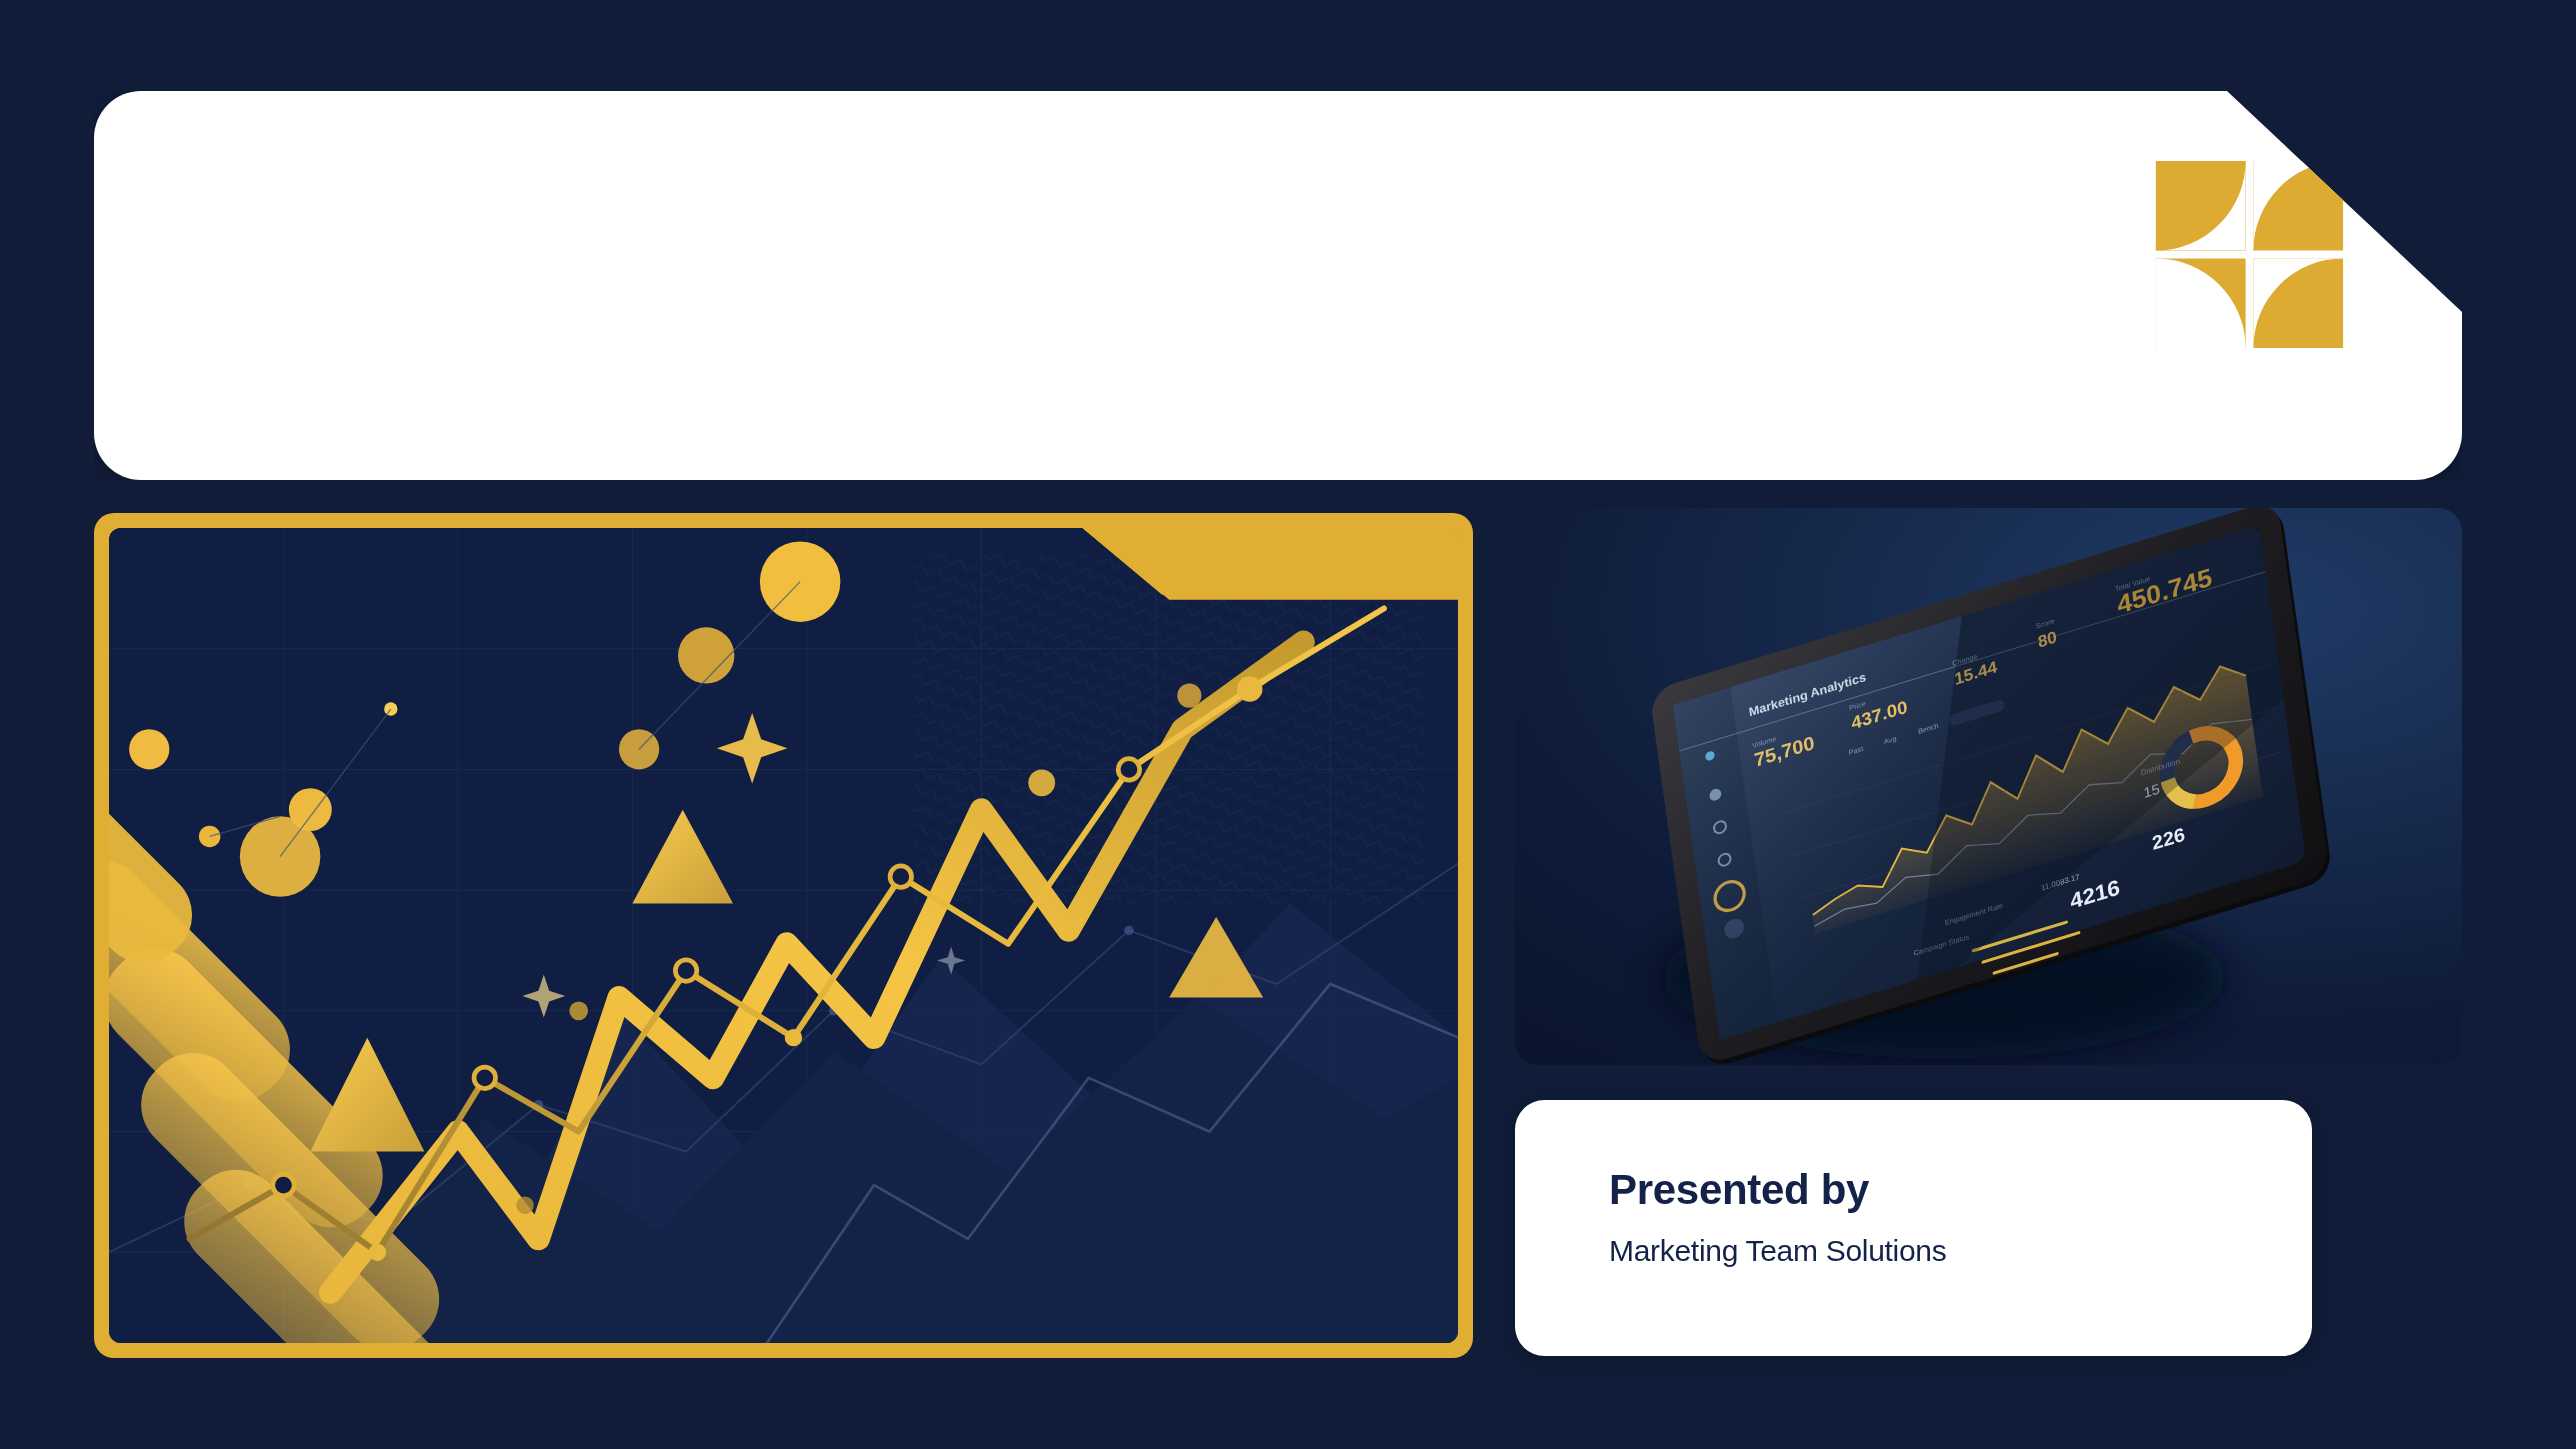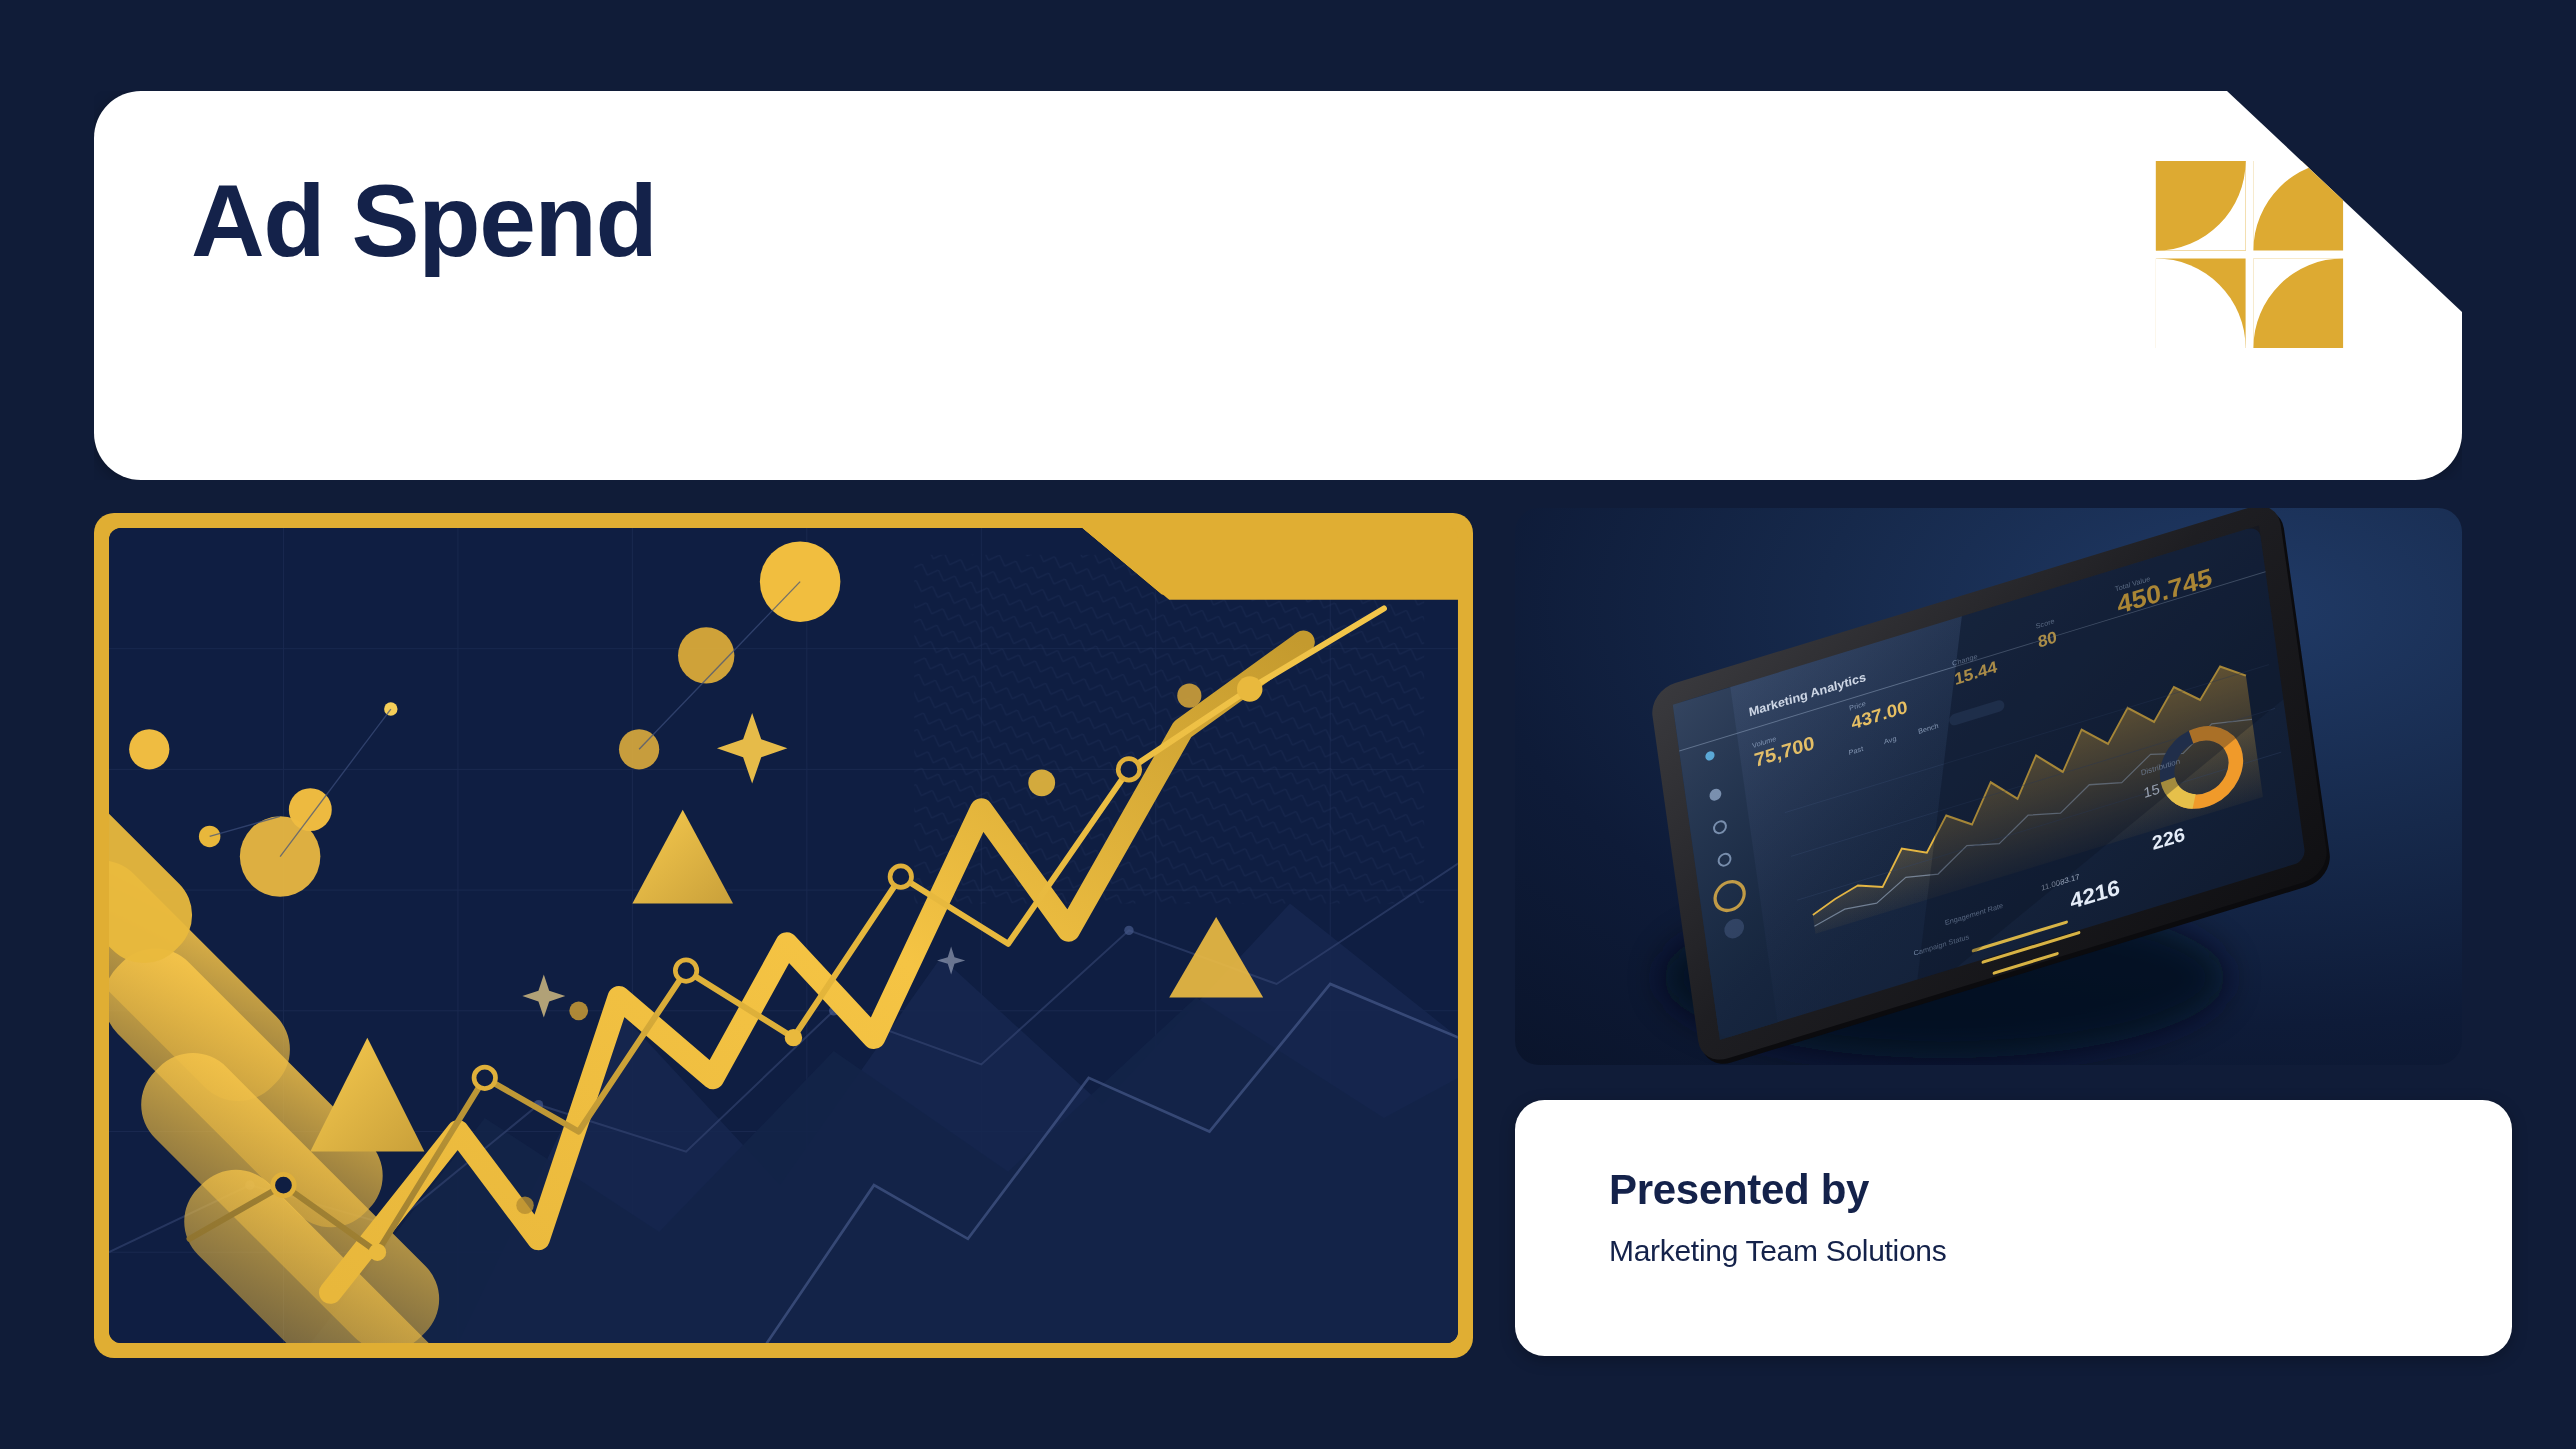--- a/index.html
+++ b/index.html
@@ -62,38 +62,37 @@
   #tablet-card{
     position:absolute;left:1515px;top:508px;width:947px;height:557px;
     border-radius:24px;overflow:hidden;
     background:
       radial-gradient(120% 110% at 78% 18%, #203A66 0%, #16294B 38%, #0E1B38 68%, #0A142B 100%);
   }
   #tablet-card svg{position:absolute;inset:0;width:100%;height:100%;}
 
   
   #presenter-card{
-    position:absolute;left:1515px;top:1100px;width:997px;height:256px;
+    position:absolute;left:1515px;top:1100px;width:797px;height:256px;
     background:#ffffff;border-radius:29.5px;
     box-shadow:0 4px 14.8px rgba(0,0,0,.25);
   }
   #presented-by-label{
     position:absolute;left:94px;top:66px;
     font-size:42px;font-weight:bold;color:#14224A;letter-spacing:-0.3px;
   }
   #presenter-name{
     position:absolute;left:94px;top:134px;
     font-size:30px;font-weight:normal;color:#14224A;letter-spacing:-0.3px;
   }
 </style>
 </head>
 <body>
 
 <div id="header-card">
-  <div id="page-title">Ad Spend</div>
 
   <div id="brand-logo">
     <svg viewBox="0 0 100 100" xmlns="http://www.w3.org/2000/svg" aria-hidden="true">
 
       <path d="M2,2 H48 V48 H2 A46,46 0 0 0 48,2 Z" fill="#DDAA32" fill-rule="evenodd"></path>
       <path d="M2,2 H48 V48 H2 Z" fill="#DDAA32"></path>
       <path d="M2,2 A46,46 0 0 1 48,48 L2,48 Z" fill="#0F1E42" opacity="0"></path>
 
       <g>
 

